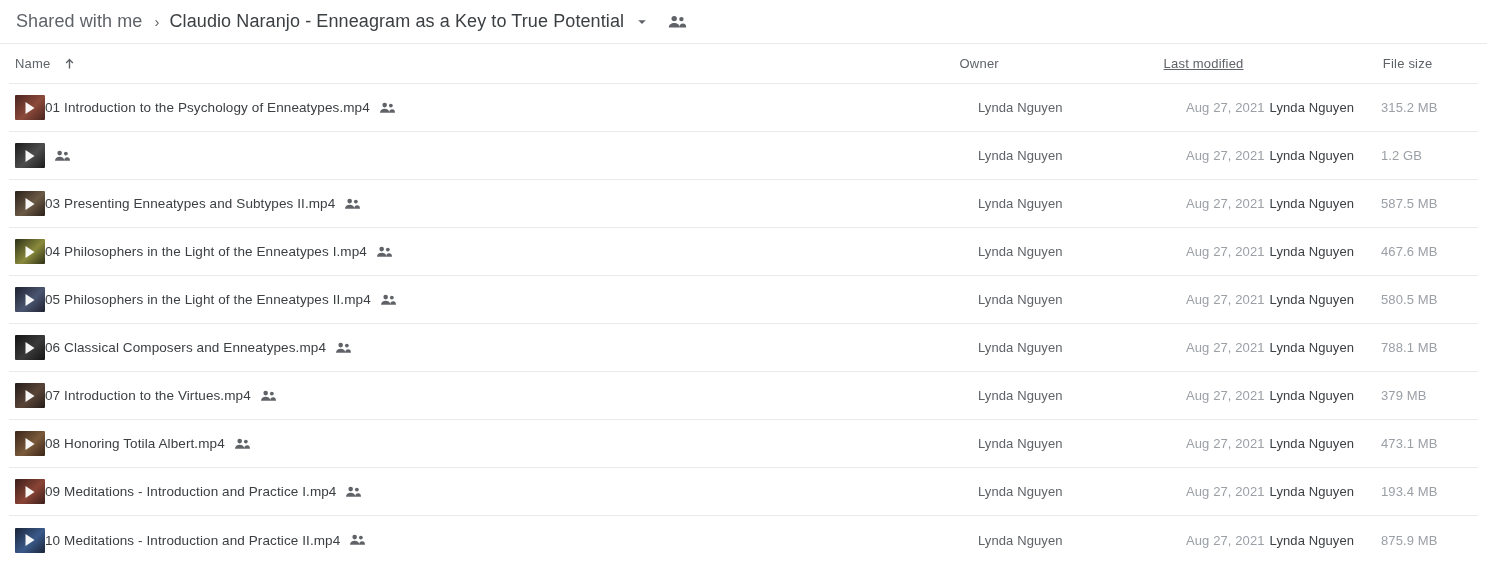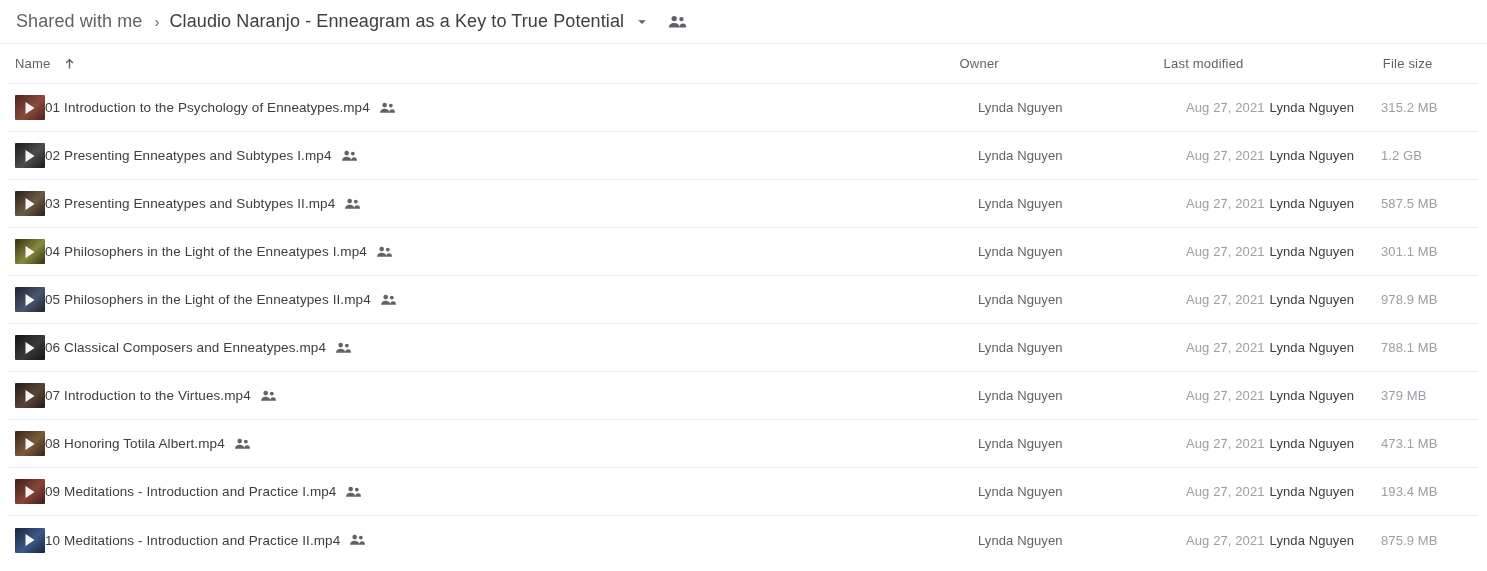--- a/index.html
+++ b/index.html
@@ -63,21 +63,21 @@
   .col-header .hdr {
     font-size: 13px;
     color: #5f6368;
     font-weight: 500;
     letter-spacing: .2px;
     display: flex;
     align-items: center;
   }
   .c-name      { width: 969px; padding-left: 6px; }
   .c-owner     { width: 208px; }
-  .c-modified  { width: 195px; }
+  .c-modified  { width: 195px; text-decoration: underline; }
   .c-size      { width: 97px; margin-left: 28px; }
 
   .sort-arrow {
     margin-left: 13px;
     display: flex;
     align-items: center;
   }
 
   
   .row {
@@ -210,21 +210,20 @@
         </div>
         <div class="cell-owner">Lynda Nguyen</div>
         <div class="cell-modified"><span class="mdate">Aug 27, 2021</span><span class="mby">Lynda Nguyen</span></div>
         <div class="cell-size">315.2 MB</div>
       </div>
       <div class="row">
         <div class="cell-name">
           <div class="thumb" style="background:linear-gradient(135deg,#1b1b1b 0%,#4d4d4d 55%,#1b1b1b 100%)">
             <span class="play"></span>
           </div>
-          <span class="fname">02 Presenting Enneatypes and Subtypes I.mp4</span>
           <span class="row-people">
             <svg width="17" height="12" viewBox="0 0 19 14">
               <circle cx="6.2" cy="3.6" r="2.7" fill="#5f6368"></circle>
               <circle cx="13.4" cy="4.1" r="2.2" fill="#5f6368"></circle>
               <path d="M0.8 12.4c0-2.9 2.4-4.5 5.4-4.5s5.4 1.6 5.4 4.5z" fill="#5f6368"></path>
               <path d="M11.4 12.4c0-2.4 1.2-3.9 3.6-3.9 2.1 0 3.2 1.3 3.2 3.9z" fill="#5f6368"></path>
             </svg>
           </span>
         </div>
         <div class="cell-owner">Lynda Nguyen</div>
@@ -260,40 +259,40 @@
             <svg width="17" height="12" viewBox="0 0 19 14">
               <circle cx="6.2" cy="3.6" r="2.7" fill="#5f6368"></circle>
               <circle cx="13.4" cy="4.1" r="2.2" fill="#5f6368"></circle>
               <path d="M0.8 12.4c0-2.9 2.4-4.5 5.4-4.5s5.4 1.6 5.4 4.5z" fill="#5f6368"></path>
               <path d="M11.4 12.4c0-2.4 1.2-3.9 3.6-3.9 2.1 0 3.2 1.3 3.2 3.9z" fill="#5f6368"></path>
             </svg>
           </span>
         </div>
         <div class="cell-owner">Lynda Nguyen</div>
         <div class="cell-modified"><span class="mdate">Aug 27, 2021</span><span class="mby">Lynda Nguyen</span></div>
-        <div class="cell-size">301.1 MB</div>
+        <div class="cell-size">467.6 MB</div>
       </div>
       <div class="row">
         <div class="cell-name">
           <div class="thumb" style="background:linear-gradient(135deg,#1e2230 0%,#4a5570 55%,#1e2230 100%)">
             <span class="play"></span>
           </div>
           <span class="fname">05 Philosophers in the Light of the Enneatypes II.mp4</span>
           <span class="row-people">
             <svg width="17" height="12" viewBox="0 0 19 14">
               <circle cx="6.2" cy="3.6" r="2.7" fill="#5f6368"></circle>
               <circle cx="13.4" cy="4.1" r="2.2" fill="#5f6368"></circle>
               <path d="M0.8 12.4c0-2.9 2.4-4.5 5.4-4.5s5.4 1.6 5.4 4.5z" fill="#5f6368"></path>
               <path d="M11.4 12.4c0-2.4 1.2-3.9 3.6-3.9 2.1 0 3.2 1.3 3.2 3.9z" fill="#5f6368"></path>
             </svg>
           </span>
         </div>
         <div class="cell-owner">Lynda Nguyen</div>
         <div class="cell-modified"><span class="mdate">Aug 27, 2021</span><span class="mby">Lynda Nguyen</span></div>
-        <div class="cell-size">978.9 MB</div>
+        <div class="cell-size">580.5 MB</div>
       </div>
       <div class="row">
         <div class="cell-name">
           <div class="thumb" style="background:linear-gradient(135deg,#141414 0%,#3a3a3a 55%,#141414 100%)">
             <span class="play"></span>
           </div>
           <span class="fname">06 Classical Composers and Enneatypes.mp4</span>
           <span class="row-people">
             <svg width="17" height="12" viewBox="0 0 19 14">
               <circle cx="6.2" cy="3.6" r="2.7" fill="#5f6368"></circle>

